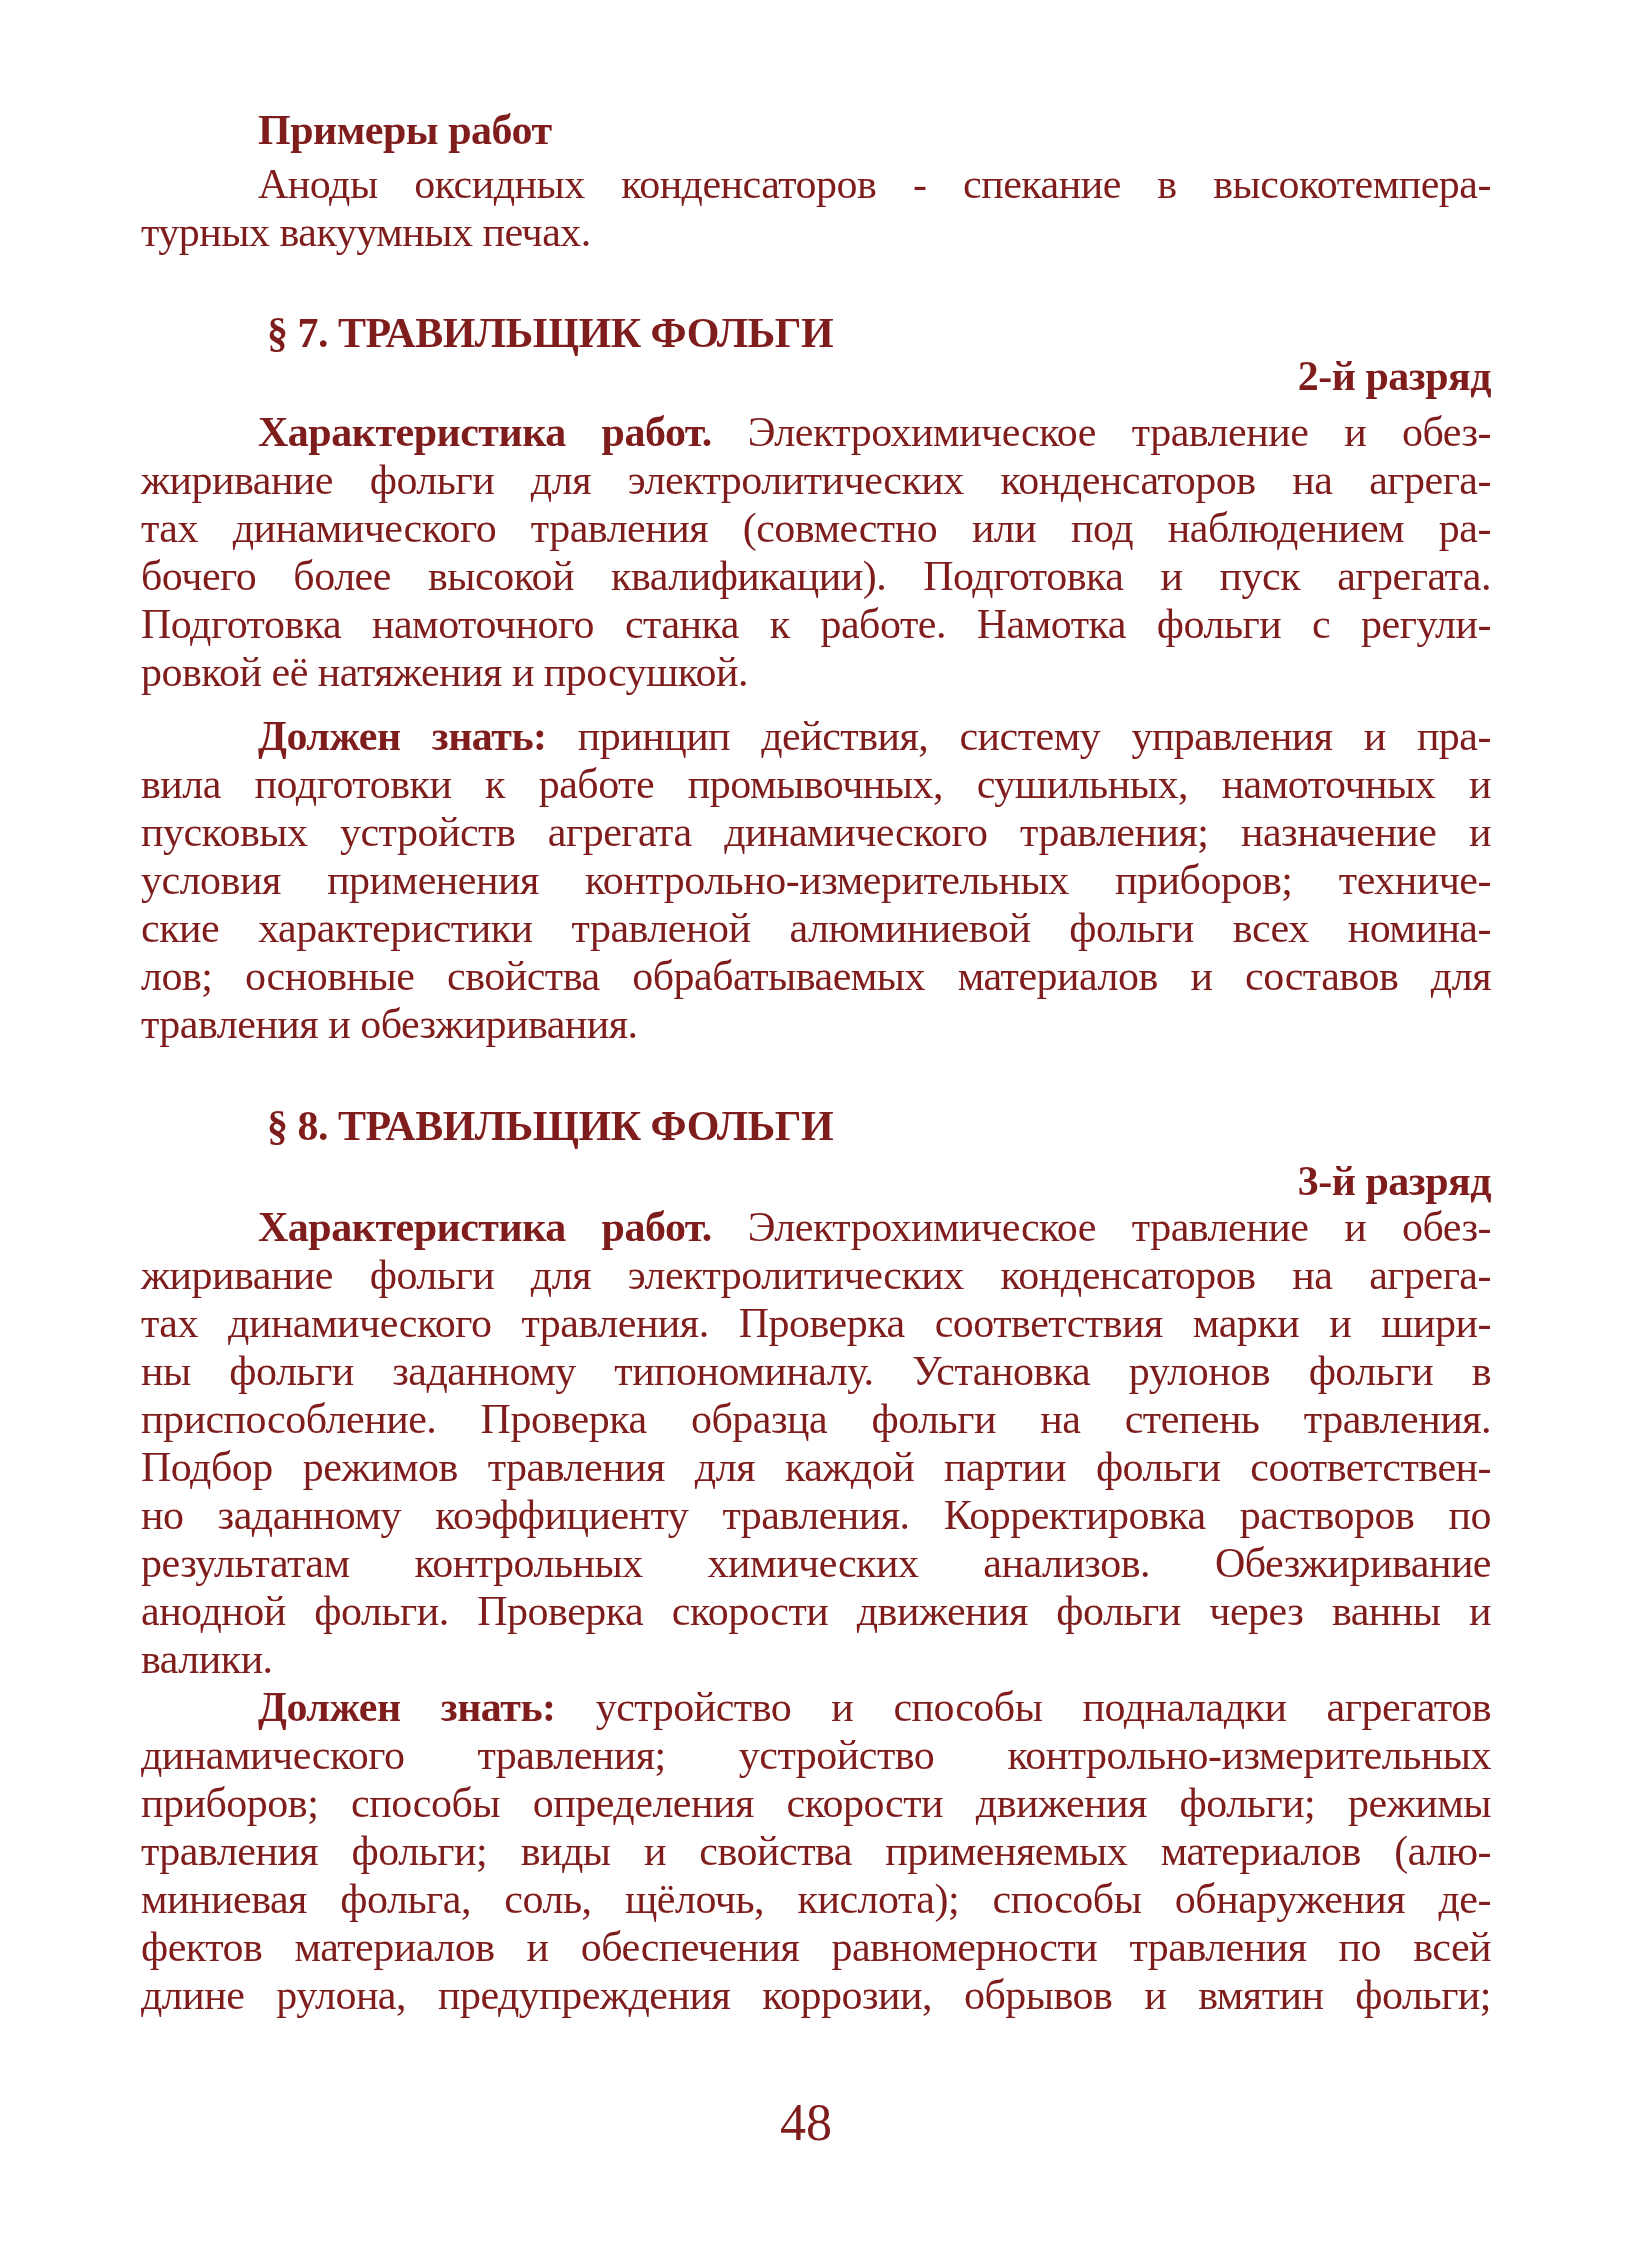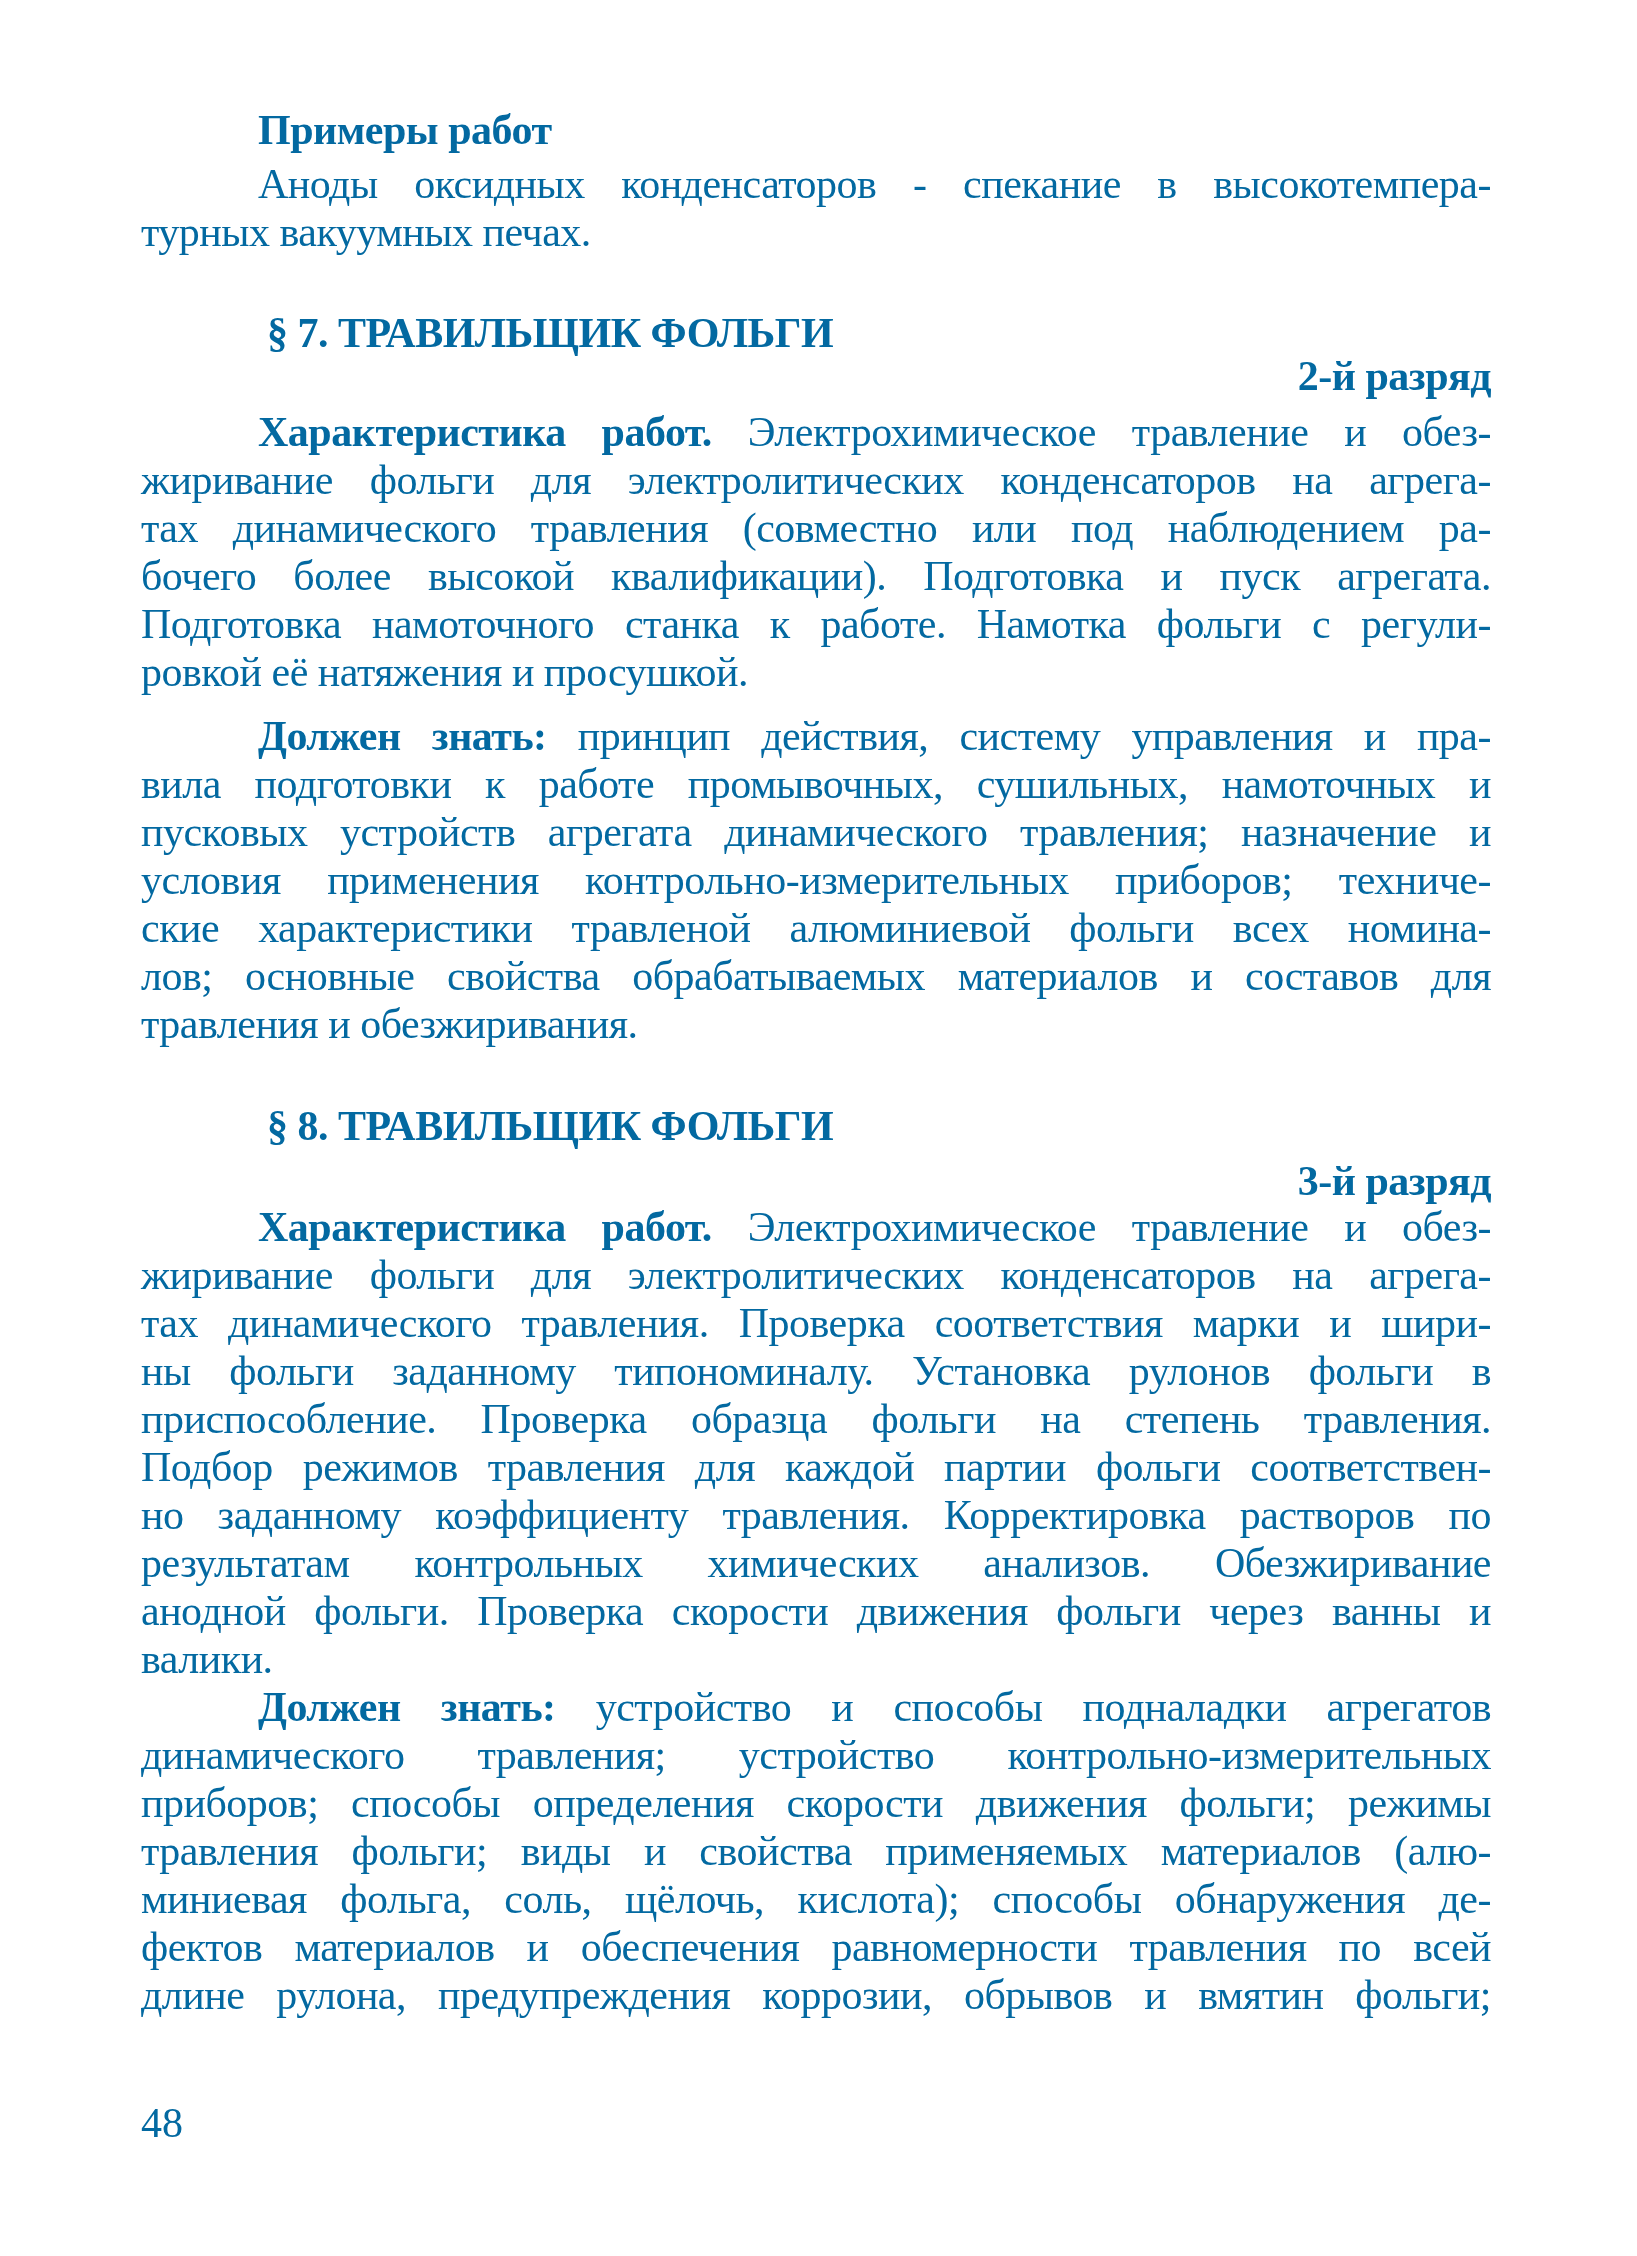--- a/index.html
+++ b/index.html
@@ -2,21 +2,21 @@
 <html><head>
 <meta charset="utf-8">
 <style>
   html,body{margin:0;padding:0;background:#e8e8e8;}
   .page{
     position:relative;
     width:1637px;height:2257px;
     background:#ffffff;
     overflow:hidden;
     font-family:"Liberation Serif", "DejaVu Serif", serif;
-    color:#0369a1;
+    color:#7f1d1d;
   }
   .text-column{
     position:absolute;
     left:141px;top:106px;width:1350px;
     font-size:42px;line-height:48px;
     letter-spacing:-0.5px;
   }
   .para{margin:0;}
   .line{min-height:48px;}
   .line.just{text-align:justify;text-align-last:justify;}
@@ -32,23 +32,23 @@
     padding-left:126px; 
     min-height:48px;
   }
   .grade{
     font-weight:bold;
     text-align:right;
     min-height:48px;
   }
   .page-number{
     position:absolute;
-    left:141px;top:2099px;width:1350px;
-    font-size:42px;line-height:48px;
-    text-align:left;
+    left:131px;top:2099px;width:1350px;
+    font-size:52px;line-height:48px;
+    text-align:center;
   }
 </style>
 </head>
 <body>
 
 <div class="page">
   <div class="text-column">
       <div class="subheading">Примеры работ</div>
       <div class="para" style="margin-top: 5.7px;">
         <div class="line just ind"><span>Аноды оксидных конденсаторов - спекание в высокотемпера-</span></div>

